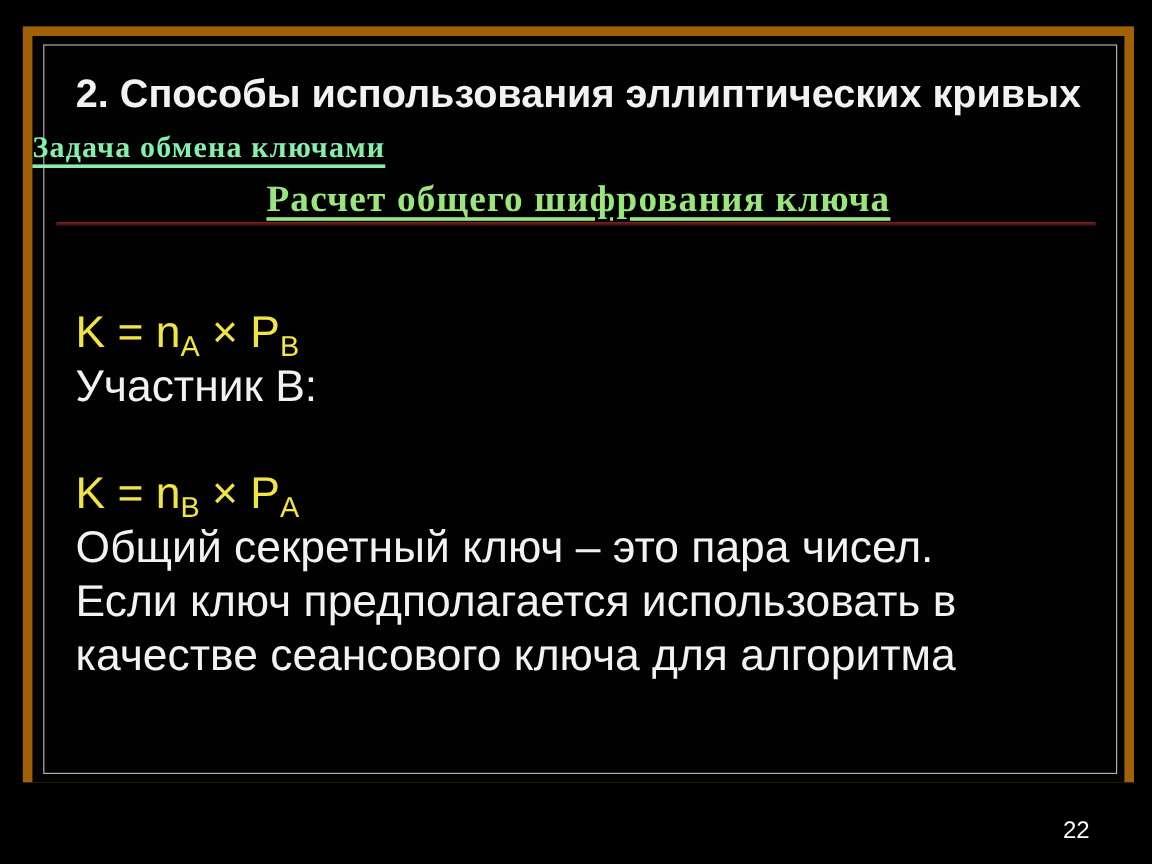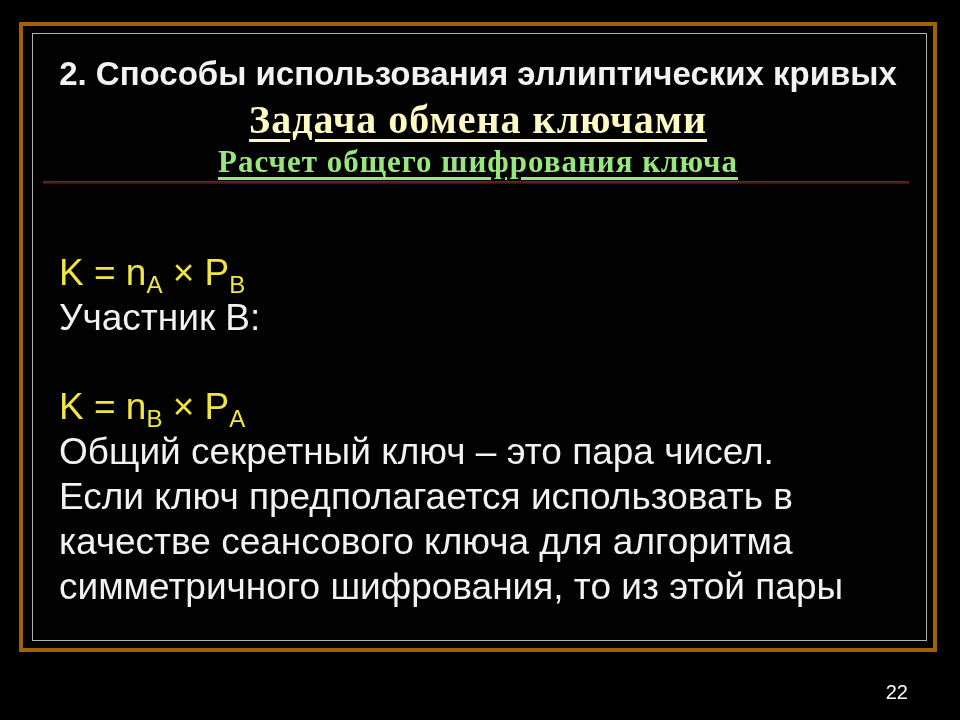--- a/index.html
+++ b/index.html
@@ -7,21 +7,21 @@
     width:960px;height:720px;
     background:#000;
     position:relative;
     overflow:hidden;
     font-family:"Liberation Sans",sans-serif;
   }
   .slide-frame{
     position:absolute;
     left:19px;top:22px;
     width:910px;height:622px;
-    border:4px solid #a16207;
+    border:8px solid #a16207;
     background:#020202;
   }
   .inner-line{
     position:absolute;
     left:9px;top:7px;right:6px;bottom:7px;
     border:1px solid #b0b0b0;
     pointer-events:none;
   }
   .title{
     position:absolute;
@@ -29,26 +29,25 @@
     text-align:center;
     color:#f2f2f2;
     font-weight:bold;
     font-size:33px;
     line-height:40px;
     letter-spacing:0px;
   }
   .subtitle-link{
     position:absolute;
     left:0;right:0;top:72px;
-    text-align:center;
     font-family:"Liberation Serif",serif;
     font-weight:bold;
-    font-size:40px;
+    font-size:25px;
     line-height:44px;
-    color:#fef9c3;
+    color:#86efac;
     text-decoration:underline;
     text-decoration-thickness:3px;
     text-underline-offset:6px;
     letter-spacing:1px;
   }
   .subtitle-sub{
     position:absolute;
     left:0;right:0;top:117px;
     text-align:center;
     font-family:"Liberation Serif",serif;
@@ -128,19 +127,18 @@
 
   <div class="red-separator"></div>
 
   <div class="body-block">
     <div class="body-line formula"><span>K = n</span><sub>A</sub><span> × P</span><sub>B</sub></div>
     <div class="body-line">Участник В:</div>
     <div class="body-line formula"><span>K = n</span><sub>B</sub><span> × P</span><sub>A</sub></div>
     <div class="body-line">Общий секретный ключ – это пара чисел.</div>
     <div class="body-line">Если ключ предполагается использовать в</div>
     <div class="body-line">качестве сеансового ключа для алгоритма</div>
-    <div class="body-line">симметричного шифрования, то из этой пары</div>
   </div>
 </div>
 
 <div class="footer-area">
   <div class="page-number">22</div>
 </div>
 
 </body></html>

